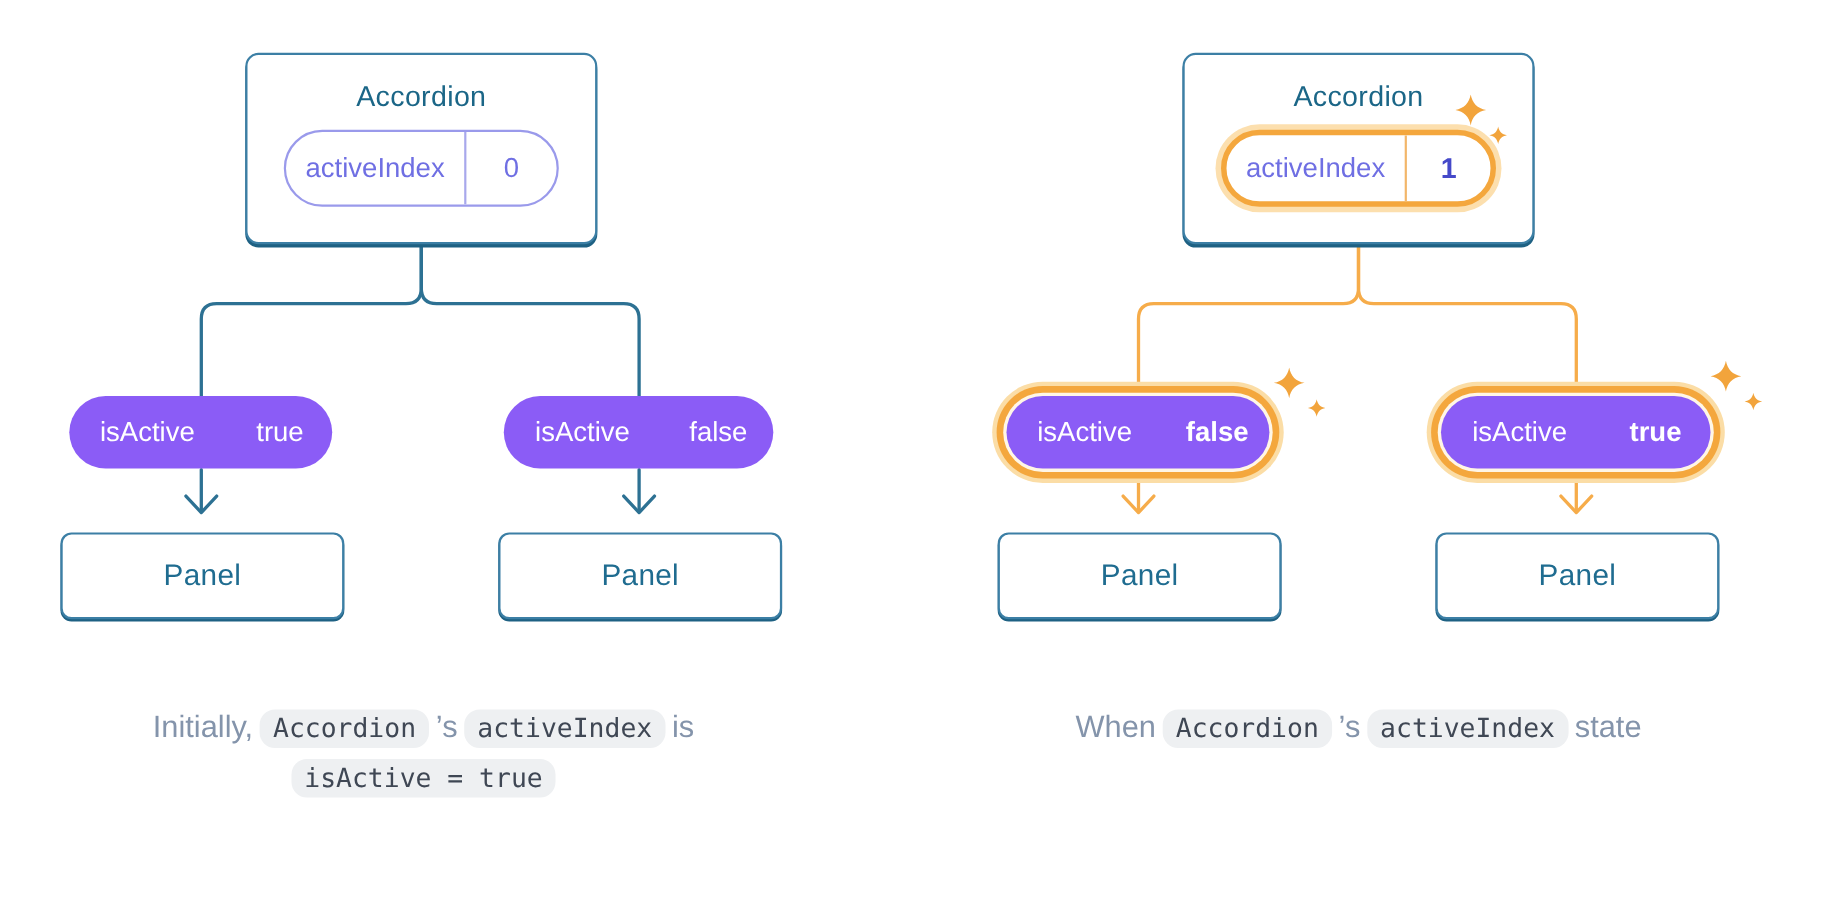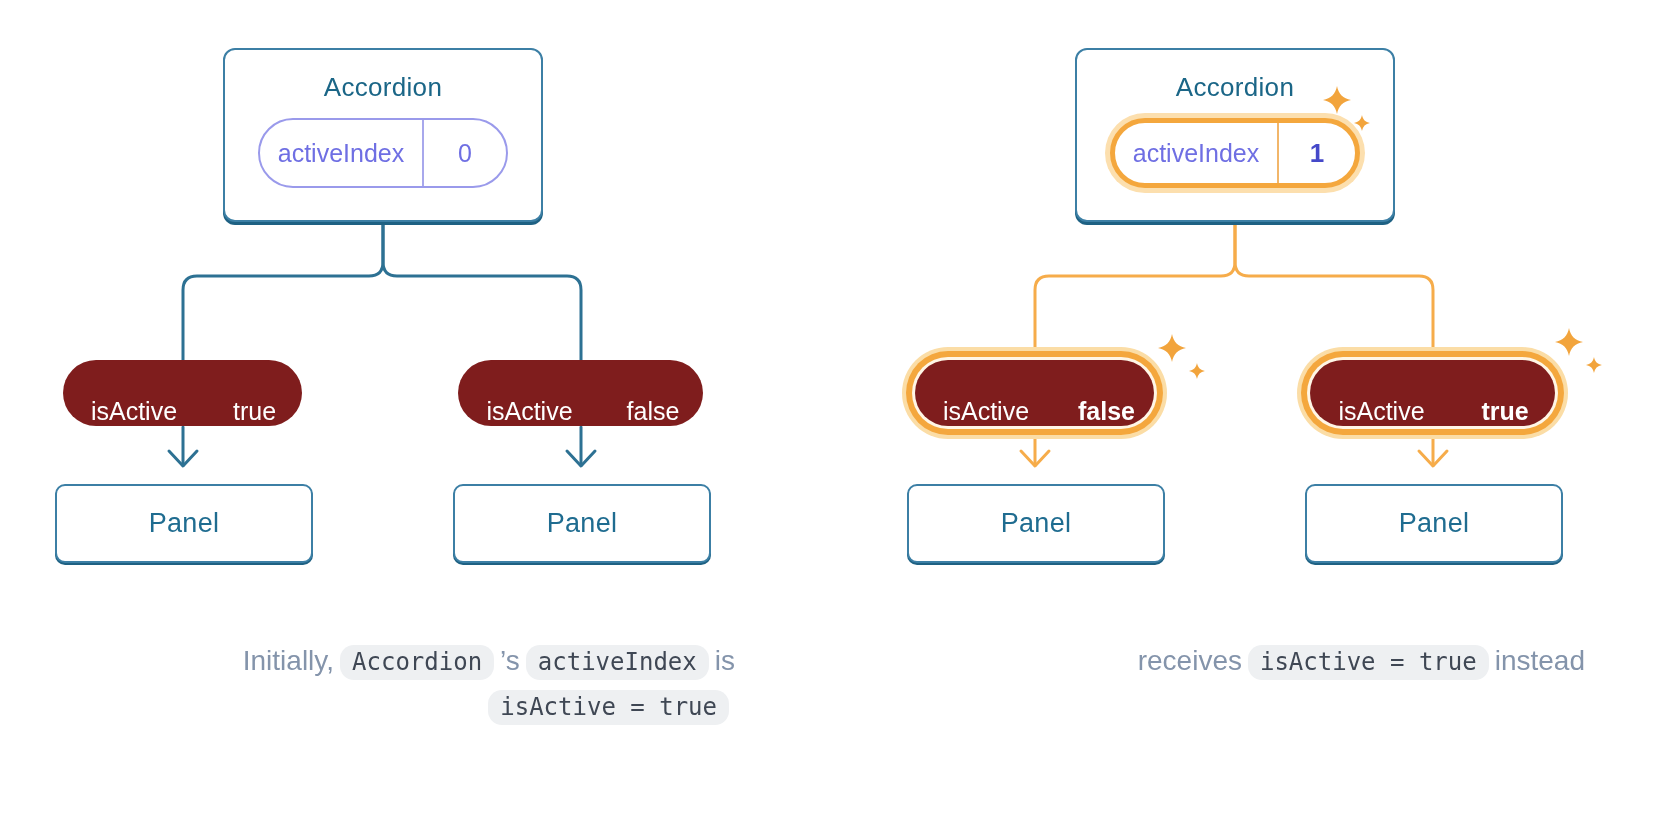--- a/index.html
+++ b/index.html
@@ -26,22 +26,22 @@
               border:2px solid #9a9aeb;border-radius:40px;display:flex;align-items:stretch;overflow:hidden;}
   .state-pill .name{flex:1;display:flex;align-items:center;justify-content:center;
                     font-size:25px;color:#6f6fe3;}
   .state-pill .div{width:2px;background:#a8a8ec;}
   .state-pill .val{width:82px;display:flex;align-items:center;justify-content:center;
                    font-size:25px;color:#6f6fe3;}
   .state-pill.hl{border:5px solid #f4a73d;box-shadow:0 0 0 5px #fcdfae;border-radius:40px;}
   .state-pill.hl .div{background:#f2b66a;}
   .state-pill.hl .val{font-weight:bold;color:#4549c9;font-size:26px;width:76px;}
 
-  .prop-pill{position:absolute;top:312px;height:66px;box-sizing:border-box;background:#7f1d1d;
-             border-radius:34px;display:flex;align-items:flex-end;overflow:hidden;color:#fff;}
+  .prop-pill{position:absolute;top:312px;height:66px;box-sizing:border-box;background:#8b5cf6;
+             border-radius:34px;display:flex;align-items:center;overflow:hidden;color:#fff;}
   .prop-pill.p0{left:8px;width:239px;}
   .prop-pill.p1{left:403px;width:245px;}
   .prop-pill .name{flex:1;display:flex;align-items:center;justify-content:center;font-size:25px;}
   .prop-pill .div{width:2px;background:rgba(255,255,255,.8);}
   .prop-pill.p0 .val{width:95px;display:flex;align-items:center;justify-content:center;font-size:25px;}
   .prop-pill.p1 .val{width:100px;display:flex;align-items:center;justify-content:center;font-size:25px;}
   .prop-pill.hl{box-shadow:0 0 0 3px #fff6e6,0 0 0 9px #f4a73d,0 0 0 13px #fbdda6;}
   .prop-pill.hl .val{font-weight:bold;}
 
   .panel-box{position:absolute;top:436px;width:258px;height:79px;box-sizing:border-box;background:#fff;
@@ -49,21 +49,21 @@
              display:flex;align-items:center;justify-content:center;}
   .panel-box.p0{left:0;} .panel-box.p1{left:398px;}
   .panel-label{font-size:27px;font-weight:500;color:#1f6c90;letter-spacing:.3px;}
 
   .sparkle{position:absolute;width:54px;height:54px;}
   .sparkle path{fill:#f2a43c;}
   .sp-root{left:416px;top:38px;}
   .sp-p0{left:251px;top:286px;}
   .sp-p1{left:648px;top:280px;}
 
-  .caption{position:absolute;top:638px;width:700px;text-align:right;
+  .caption{position:absolute;top:638px;width:700px;text-align:center;
            font-size:28px;line-height:45px;color:#8494ab;}
   .half.left .caption{left:35px;}
   .half.right .caption{left:50px;}
   .cap-line{white-space:nowrap;}
   .code{display:inline-block;font-family:"DejaVu Sans Mono",monospace;font-size:24px;line-height:normal;
         color:#3f4754;background:#eef0f2;border-radius:14px;padding:3px 12px 4px;margin:0 6px;
         vertical-align:baseline;}
 </style>
 </head>
 <body>
@@ -167,18 +167,18 @@
       <div class="panel-box p0">
         <div class="panel-label">Panel</div>
       </div>
       <div class="panel-box p1">
         <div class="panel-label">Panel</div>
       </div>
     </div>
 
     <div class="caption">
       <div class="cap-line">
-        <span>receives</span><span class="code">isActive = true</span><span>instead</span>
+        <span>When</span><span class="code">Accordion</span><span>’s</span><span class="code">activeIndex</span><span>state</span>
       </div>
     </div>
   </div>
 
 </div>
 
 </body></html>

